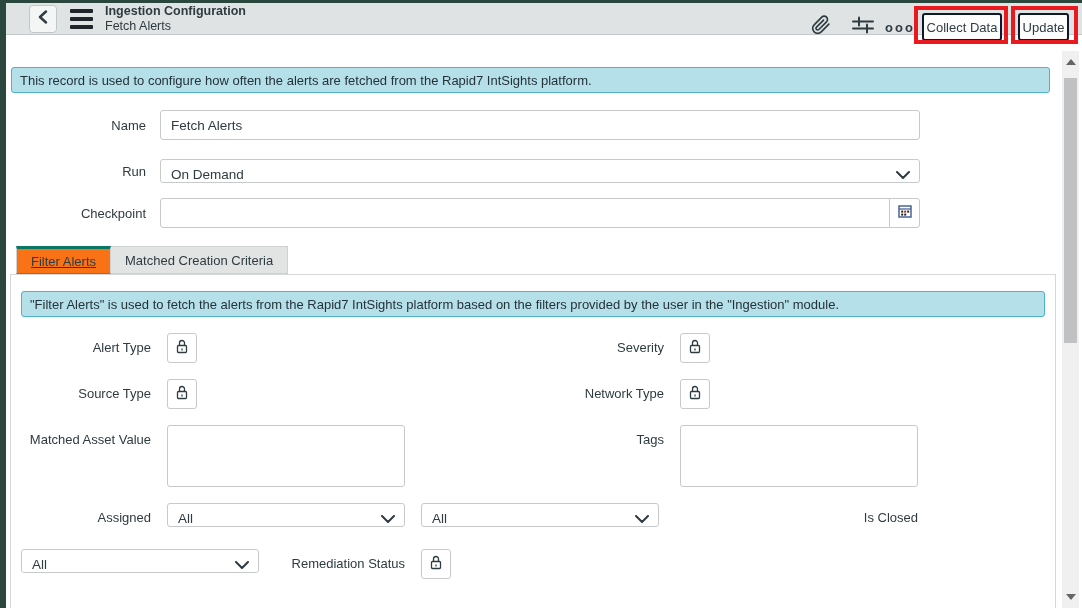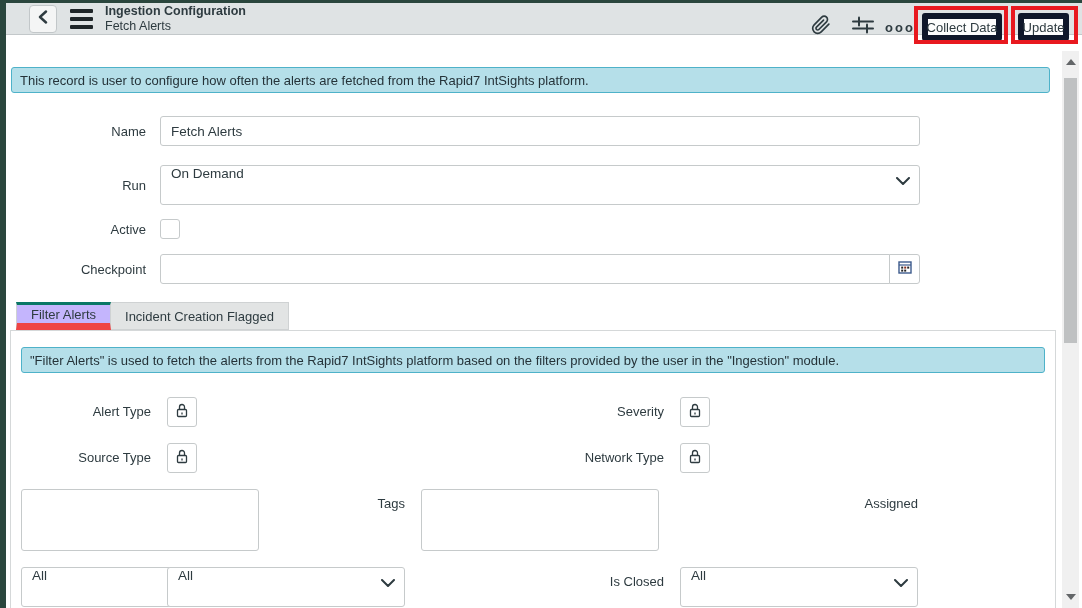--- a/index.html
+++ b/index.html
@@ -22,21 +22,21 @@
   }
   .hamburger { margin-left:13px; display:flex; flex-direction:column; gap:4px; cursor:pointer; }
   .hamburger i { display:block; width:23px; height:4px; background:#1e2528; border-radius:1px; }
   .titles { margin-left:12px; font-size:12.5px; line-height:15px; }
   .titles .t1 { font-weight:700; }
   .hdr .abs { position:absolute; top:0; height:48px; display:flex; align-items:center; }
   .icon-btn { cursor:pointer; display:flex; align-items:center; justify-content:center; }
   .more-dots { font-size:13px; font-weight:700; letter-spacing:2px; color:#2e3b40; }
   .hdr-btn {
     position:absolute; top:10px; height:28px; padding:0 10px; font-size:13px; color:#2e3b40;
-    background:#fdfdfd; border:6px solid #0f172a; border-radius:3px; cursor:pointer;
+    background:#fdfdfd; border:2px solid #0f172a; border-radius:3px; cursor:pointer;
     display:flex; align-items:center; justify-content:center; white-space:nowrap;
     font-family:inherit;
   }
   .anno { position:absolute; border:4px solid #e8191f; top:3px; height:38px; pointer-events:none; }
 
   
   .content { position:relative; width:1076px; }
   .banner {
     background:#b5dfe9; border:1px solid #4eb2c9; border-radius:3px;
     font-size:13px; padding:5px 8px; color:#253339; height:26px; line-height:15px;
@@ -44,54 +44,54 @@
   .banner1 { margin:32px 32px 0 5px; }
 
   .frow { display:flex; align-items:center; margin-top:19px; }
   .frow .lbl { flex:0 0 140px; text-align:right; font-size:13px; margin-right:14px; }
   .tin {
     height:30px; border:1px solid #c6cacb; border-radius:3px; background:#fff;
     font-size:13.5px; color:#2e3b40; padding:0 10px; font-family:inherit; outline:none;
   }
   .w-full { width:760px; }
   .sel {
-    position:relative; width:760px; height:40px; border:1px solid #c6cacb; border-radius:3px;
-    background:#fff; font-size:13.5px; display:flex; align-items:flex-start; padding:0 28px 0 10px;
+    position:relative; width:760px; height:24px; border:1px solid #c6cacb; border-radius:3px;
+    background:#fff; font-size:13.5px; display:flex; align-items:flex-end; padding:0 28px 0 10px;
     cursor:pointer;
   }
   .sel svg { position:absolute; right:9px; top:11px; }
   .checkbox {
     width:20px; height:20px; border:1px solid #c6cacb; border-radius:3px; background:#fff; cursor:pointer;
   }
   .cp-wrap { display:flex; }
   .cp-input { width:730px; border-top-right-radius:0; border-bottom-right-radius:0; }
   .cal-btn {
     width:31px; height:30px; margin-left:-1px; border:1px solid #c6cacb; border-radius:0 3px 3px 0;
     background:#fff; display:flex; align-items:center; justify-content:center; cursor:pointer;
   }
 
   
   .tabs { display:flex; margin:18px 0 0 10px; position:relative; z-index:2; }
   .tab {
     height:28px; padding:0 14px; font-size:13px; display:flex; align-items:center;
     border:1px solid #cfd2d3; cursor:pointer; white-space:nowrap;
   }
   .tab.active {
-    background:#c4b5fd; border-top:3px solid #0a7766; border-bottom:7px solid #ef4444; margin-bottom:-1px;
+    background:#f97316; border-top:3px solid #0a7766; border-bottom:1px solid #ef4444; margin-bottom:-1px;text-decoration:underline;
   }
   .tab.inactive { background:#e2e4e4; border-left:none; }
 
   .panel {
     margin-left:4px; width:1046px; height:420px;
     border:1px solid #d5d8d9; background:#fff;
   }
   .banner2 { margin:16px 10px 0 10px; }
 
   .fgrid {
-    margin:24px 0 0 10px; display:grid;
+    margin:16px 0 0 10px; display:grid;
     grid-template-columns:130px 238px 243px 238px;
     grid-template-rows:30px 30px 62px 30px 30px;
     column-gap:15px; row-gap:10px; align-items:start;gap:16px;
   }
   .glbl { text-align:right; font-size:13px; line-height:30px; }
   .lock-btn {
     width:30px; height:30px; border:1px solid #c6cacb; border-radius:3px; background:#fff;
     display:flex; align-items:center; justify-content:center; cursor:pointer;
   }
   .tarea {
@@ -153,41 +153,37 @@
 
     <button class="hdr-btn" style="left:916px; width:80px;">Collect Data</button>
     <button class="hdr-btn" style="left:1012px; width:51px;">Update</button>
 
     <div class="anno" style="left:908px; width:94px;"></div>
     <div class="anno" style="left:1005px; width:67px;"></div>
   </div>
 
   <div class="content">
 
-    <div class="banner banner1">This record is user to configure how often the alerts are fetched from the Rapid7 IntSights platform.</div>
-
-    <div class="frow" style="margin-top:23px;">
+    <div class="banner banner1">This record is used to configure how often the alerts are fetched from the Rapid7 IntSights platform.</div>
+
+    <div class="frow" style="margin-top:17px;">
       <div class="lbl">Name</div>
       <input class="tin w-full" type="text" value="Fetch Alerts" style="">
     </div>
 
     <div class="frow">
       <div class="lbl">Run</div>
       <div class="sel">
         <span>On Demand</span>
         <svg width="14" height="8" viewBox="0 0 14 8">
             <path d="M1 1 L7 7 L13 1" fill="none" stroke="#2e3b40" stroke-width="2" stroke-linecap="round" stroke-linejoin="round"></path>
           </svg>
       </div>
     </div>
 
-    <div class="frow" style="margin-top:14px;">
-      <div class="lbl">Active</div>
-      <div class="checkbox"></div>
-    </div>
 
     <div class="frow" style="margin-top:15px;">
       <div class="lbl">Checkpoint</div>
       <div class="cp-wrap">
         <input class="tin cp-input" type="text" value="" style="">
         <div class="cal-btn">
           <span>
             <svg width="16" height="16" viewBox="0 0 16 16">
                 <rect x="2" y="3" width="12" height="11" fill="none" stroke="#3c5a8c" stroke-width="1.4"></rect>
                 <line x1="2" y1="6" x2="14" y2="6" stroke="#3c5a8c" stroke-width="1.2"></line>
@@ -197,21 +193,21 @@
                 <rect x="4.2" y="10.6" width="2" height="2" fill="#222"></rect>
                 <rect x="7.2" y="10.6" width="2" height="2" fill="#222"></rect>
               </svg>
           </span>
         </div>
       </div>
     </div>
 
     <div class="tabs">
       <div class="tab active">Filter Alerts</div>
-      <div class="tab inactive">Incident Creation Flagged</div>
+      <div class="tab inactive">Matched Creation Criteria</div>
     </div>
 
     <div class="panel">
       <div class="banner banner2">"Filter Alerts" is used to fetch the alerts from the Rapid7 IntSights platform based on the filters provided by the user in the "Ingestion" module.</div>
 
       <div class="fgrid">
 
         <div class="glbl">Alert Type</div>
         <div class="lock-btn">
           <span><svg width="16" height="16" viewBox="0 0 16 16">
@@ -239,20 +235,21 @@
         </div>
         <div class="glbl">Network Type</div>
         <div class="lock-btn">
           <span><svg width="16" height="16" viewBox="0 0 16 16">
                 <rect x="3.5" y="7.5" width="9" height="7" rx="1" fill="none" stroke="#2e3b40" stroke-width="1.3"></rect>
                 <path d="M5.5 7.5 V5 a2.5 2.5 0 0 1 5 0 V7.5" fill="none" stroke="#2e3b40" stroke-width="1.3"></path>
                 <line x1="8" y1="10.5" x2="8" y2="12.4" stroke="#2e3b40" stroke-width="1.3"></line>
               </svg></span>
         </div>
 
+        <div class="glbl">Matched Asset Value</div>
         <textarea class="tarea" style=""></textarea>
         <div class="glbl">Tags</div>
         <textarea class="tarea" style=""></textarea>
 
         <div class="glbl">Assigned</div>
         <div class="sel small">
           <span>All</span>
           <svg width="14" height="8" viewBox="0 0 14 8">
               <path d="M1 1 L7 7 L13 1" fill="none" stroke="#2e3b40" stroke-width="2" stroke-linecap="round" stroke-linejoin="round"></path>
             </svg>

